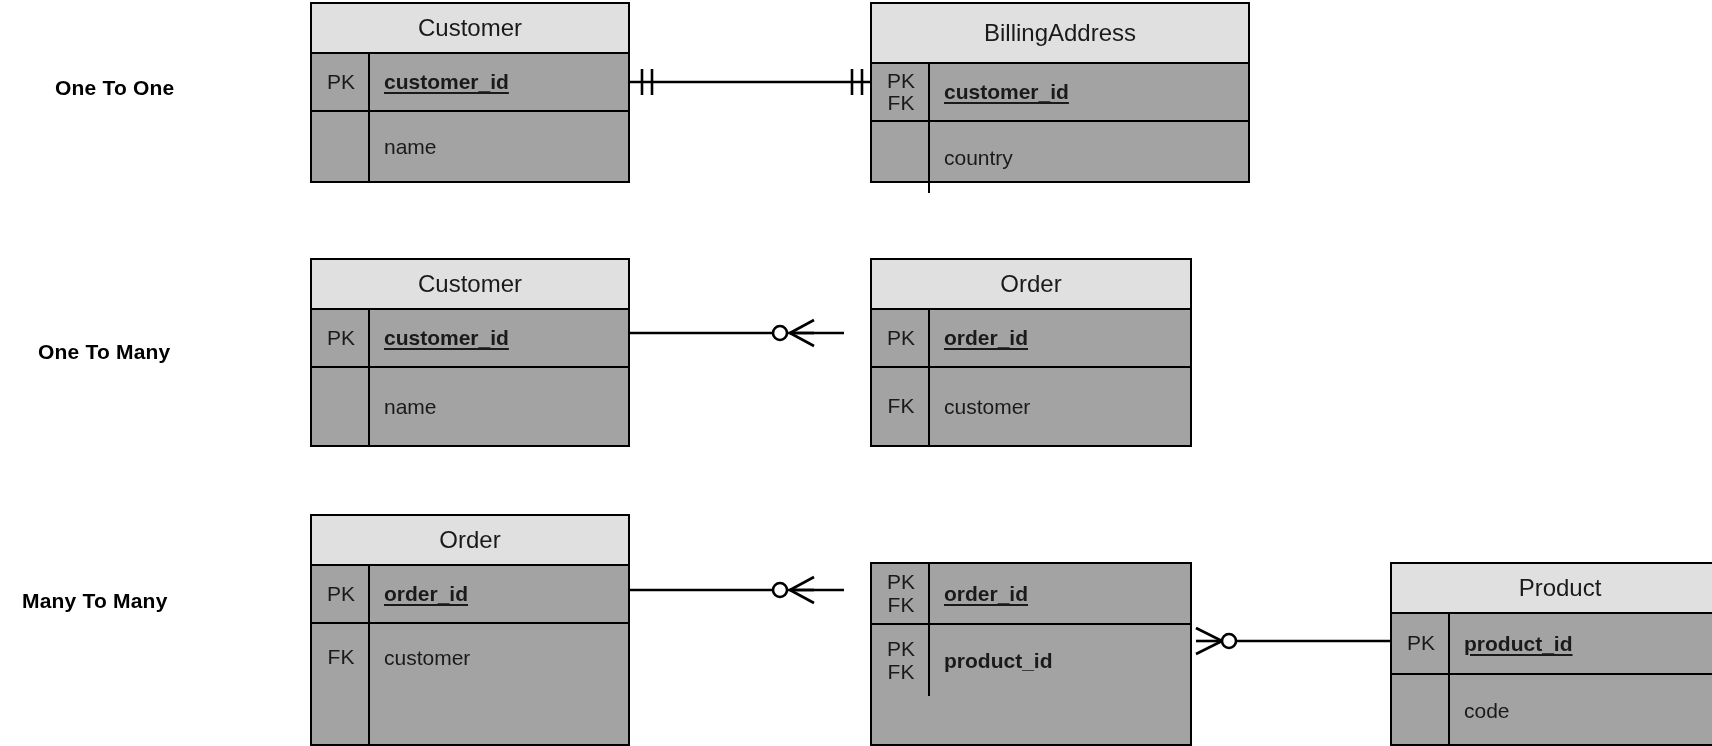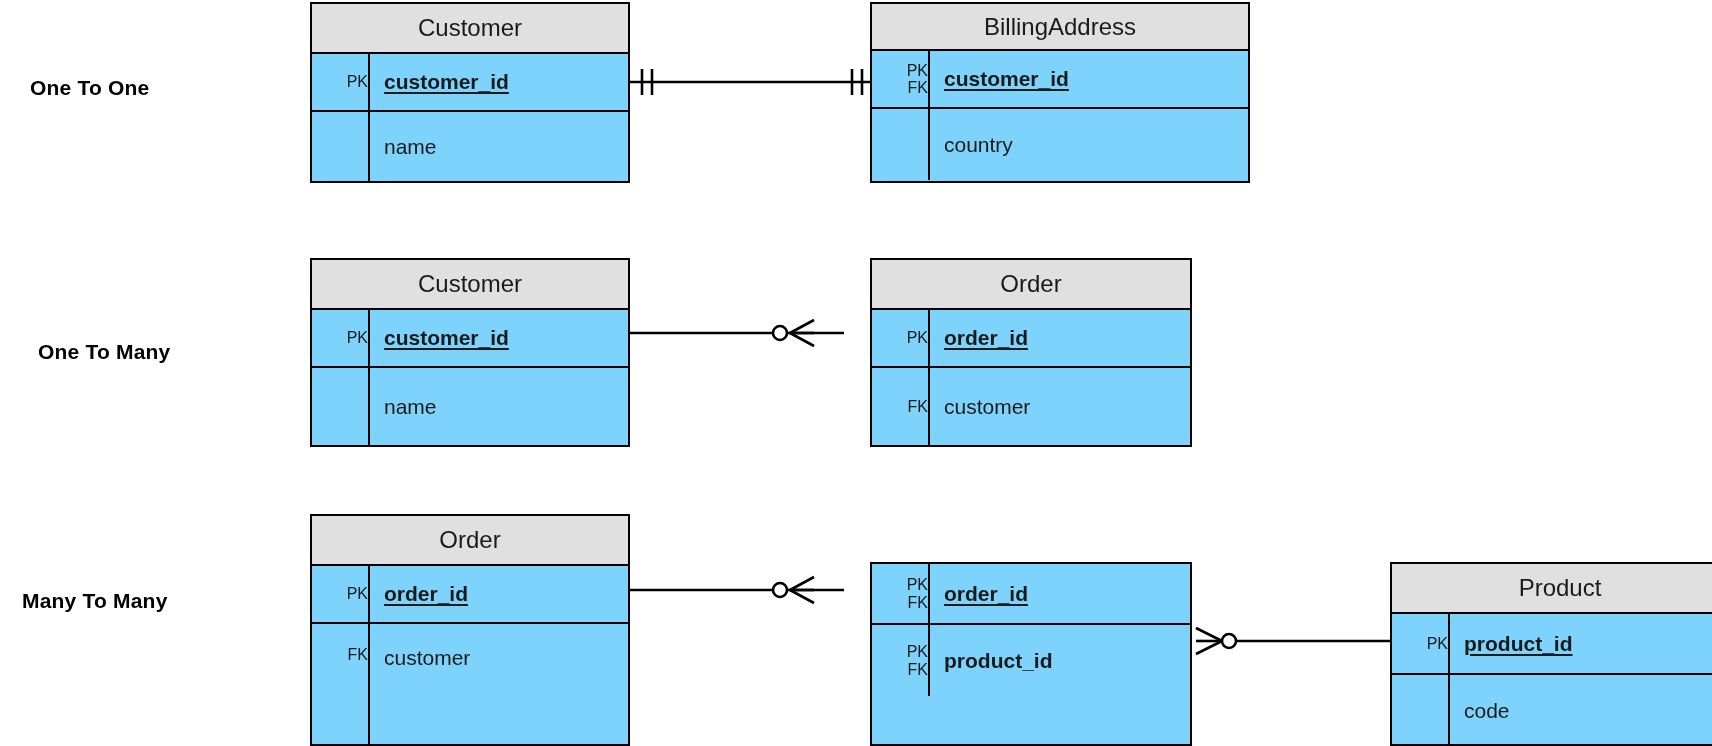--- a/index.html
+++ b/index.html
@@ -27,21 +27,21 @@
     letter-spacing: 0.2px;
     color: #000;
     white-space: nowrap;
     transform: translateY(-50%);
   }
 
   
   .entity {
     position: absolute;
     border: 2px solid #000;
-    background: #7dd3fc;
+    background: #a3a3a3;
     box-sizing: border-box;
   }
   .entity-title {
     background: #e0e0e0;
     border-bottom: 2px solid #000;
     text-align: center;
     font-size: 24px;
     font-weight: normal;
     color: #1a1a1a;
     box-sizing: border-box;
@@ -57,24 +57,24 @@
     overflow: hidden;
   }
   .attr-row.last {
     border-bottom: none;
   }
   .key-cell {
     box-sizing: border-box;
     border-right: 2px solid #000;
     display: flex;
     flex-direction: column;
-    align-items: flex-end;
+    align-items: center;
     justify-content: center;
     padding-left: 2px;
-    font-size: 16px;
+    font-size: 21px;
     line-height: 1.07;
     color: #1a1a1a;
     flex: 0 0 auto;
   }
   .key-cell span { display: block; }
   .name-cell {
     box-sizing: border-box;
     display: flex;
     align-items: center;
     padding-left: 14px;
@@ -100,21 +100,21 @@
     position: absolute;
     overflow: visible;
   }
   .connector svg { display: block; overflow: visible; }
 </style>
 </head>
 <body>
 
 <div id="canvas">
 
-  <div class="row-label" style="left:30px; top:88px;">One To One</div>
+  <div class="row-label" style="left:55px; top:88px;">One To One</div>
 
   <div class="entity" style="left:310px; top:2px; width:320px; height:181px;">
     <div class="entity-title" style="height:50px;">Customer</div>
     <div class="attr-row" style="height:58px;">
       <div class="key-cell" style="width:58px;">
         <span>PK</span>
       </div>
       <div class="name-cell pk">customer_id</div>
     </div>
     <div class="attr-row last" style="height:69px;">
@@ -131,21 +131,21 @@
 
       <line x1="14" y1="9" x2="14" y2="35" stroke="#000" stroke-width="2.6"></line>
       <line x1="24" y1="9" x2="24" y2="35" stroke="#000" stroke-width="2.6"></line>
 
       <line x1="224" y1="9" x2="224" y2="35" stroke="#000" stroke-width="2.6"></line>
       <line x1="234" y1="9" x2="234" y2="35" stroke="#000" stroke-width="2.6"></line>
     </svg>
   </div>
 
   <div class="entity" style="left:870px; top:2px; width:380px; height:181px;">
-    <div class="entity-title" style="height:47px;">BillingAddress</div>
+    <div class="entity-title" style="height:60px;">BillingAddress</div>
     <div class="attr-row" style="height:58px;">
       <div class="key-cell" style="width:58px;">
         <span>PK</span>
         <span>FK</span>
       </div>
       <div class="name-cell pk">customer_id</div>
     </div>
     <div class="attr-row last" style="height:71px;">
       <div class="key-cell" style="width:58px;">
         <span></span>

